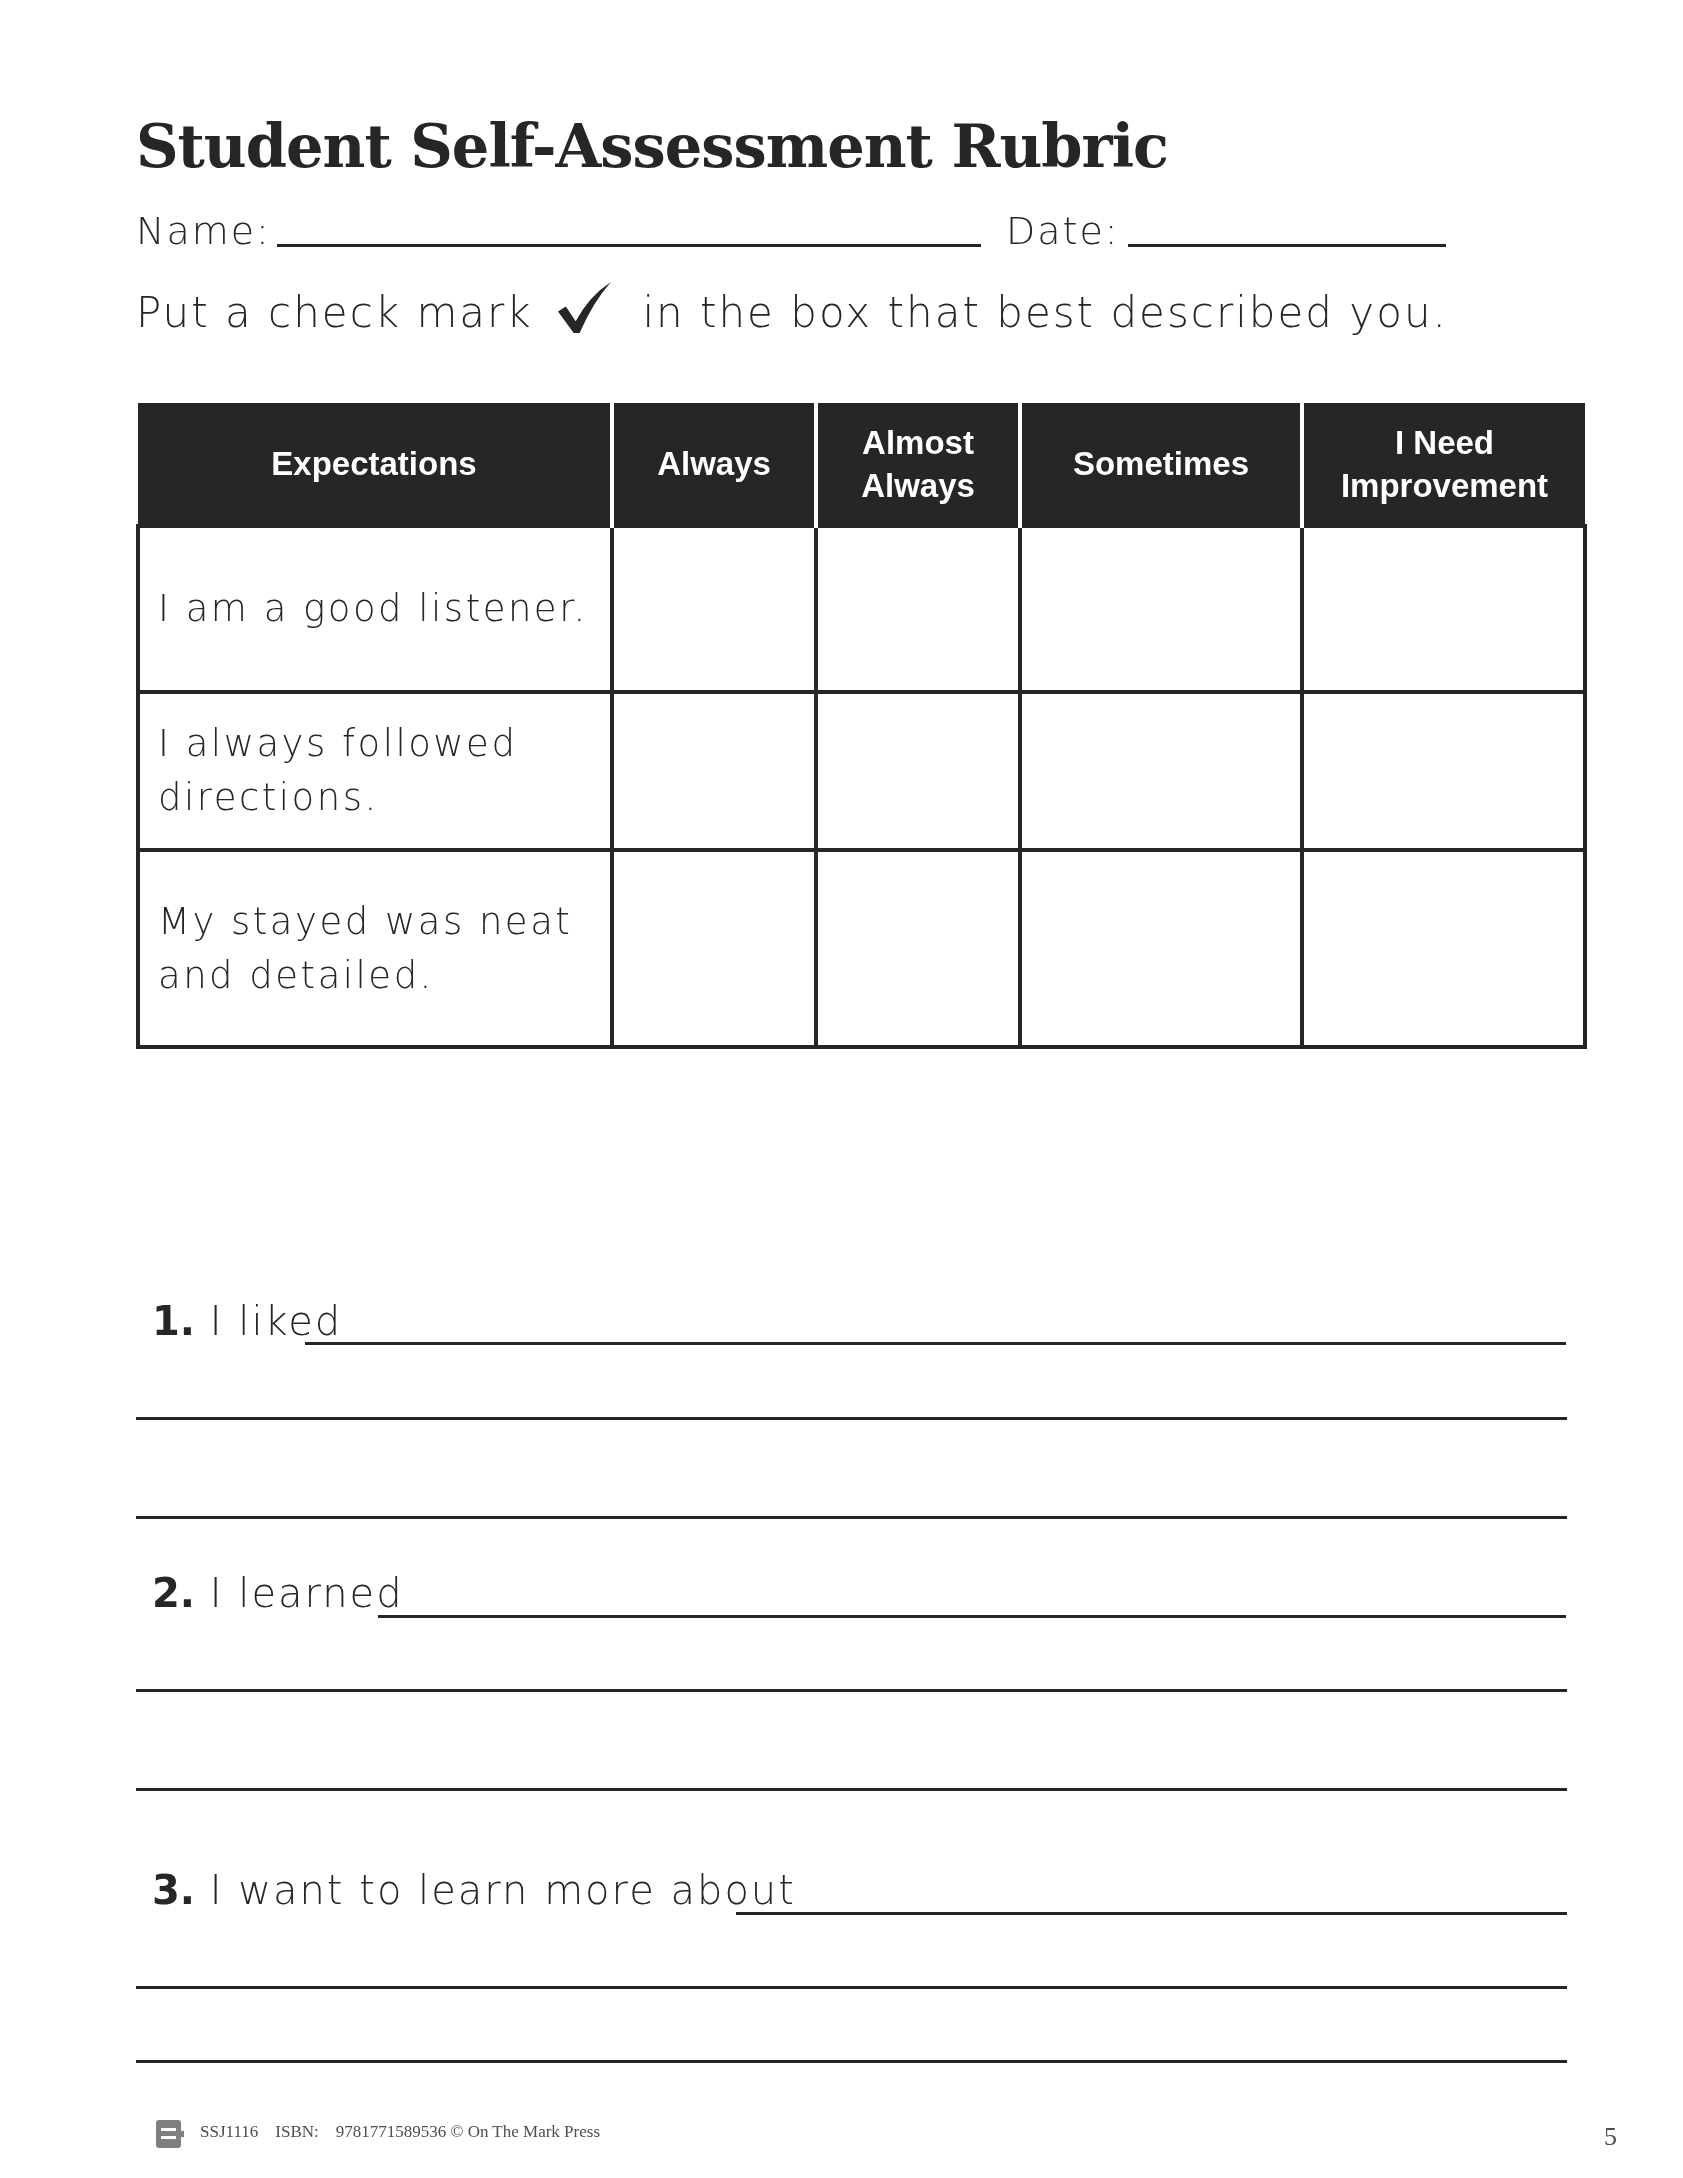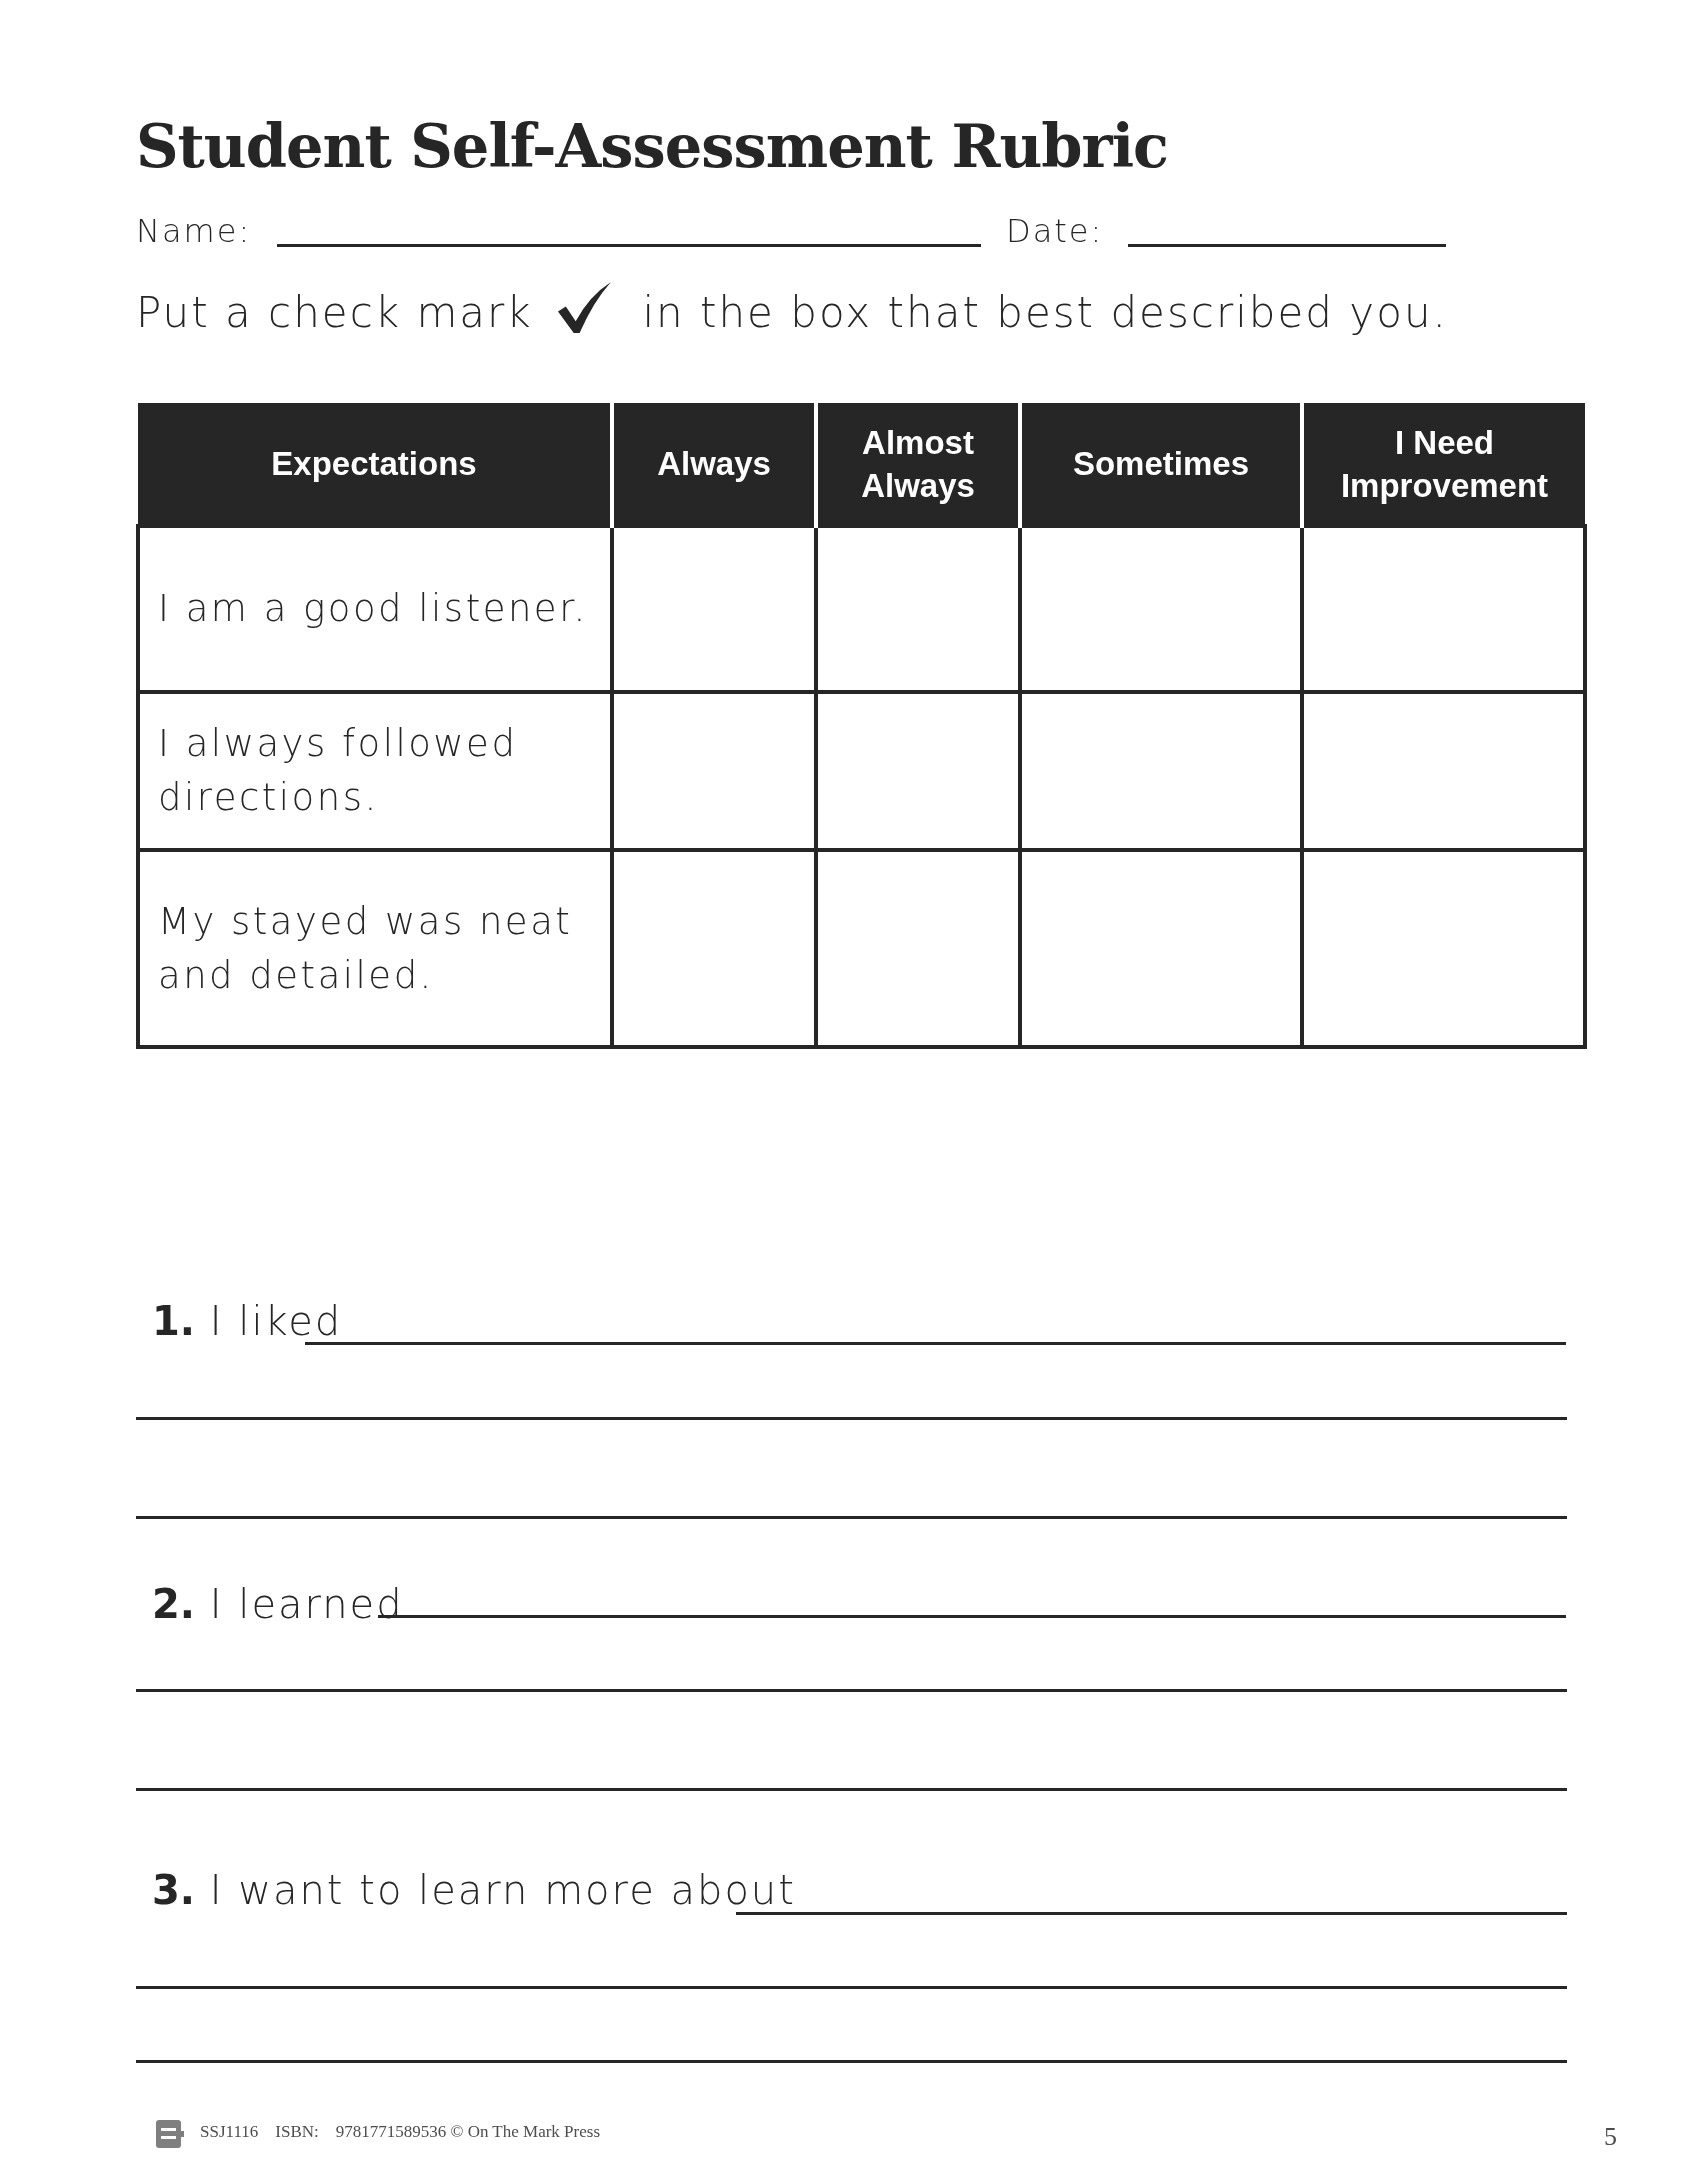--- a/index.html
+++ b/index.html
@@ -15,21 +15,21 @@
       letter-spacing: -1px;
       color: #262626;
       white-space: nowrap;
     }
     .light {
       font-family: "DejaVu Sans", sans-serif;
       font-weight: 200;
       color: #262626;
       letter-spacing: 2px;
     }
-    .field-label { font-size: 32px; line-height: 44px; top: 209px; white-space: nowrap; }
+    .field-label { font-size: 38px; line-height: 44px; top: 209px; white-space: nowrap; }
     .uline { height: 3px; background: #262626; }
 
     .instruction { left: 136px; top: 282px; font-size: 42px; line-height: 44px; white-space: nowrap; }
     .instruction .check { display: inline-block; width: 57px; height: 53px; vertical-align: -8px; margin: 0 14px 0 8px; }
 
     table.rubric {
       position: absolute; left: 136px; top: 403px;
       width: 1447px; border-collapse: collapse;
       table-layout: fixed;
     }
@@ -132,21 +132,21 @@
 </table>
 
 <div class="abs light q-label" style="top:1299px;">
   <span class="q-num">1.</span>
   <span>I liked</span>
 </div>
 <div class="abs uline" style="left:305px; top:1342px; width:1261px;"></div>
 <div class="abs uline" style="left:136px; top:1417px; width:1431px;"></div>
 <div class="abs uline" style="left:136px; top:1516px; width:1431px;"></div>
 
-<div class="abs light q-label" style="top:1571px;margin-top:11px;">
+<div class="abs light q-label" style="top:1571px;">
   <span class="q-num">2.</span>
   <span>I learned</span>
 </div>
 <div class="abs uline" style="left:378px; top:1615px; width:1188px;"></div>
 <div class="abs uline" style="left:136px; top:1689px; width:1431px;"></div>
 <div class="abs uline" style="left:136px; top:1788px; width:1431px;"></div>
 
 <div class="abs light q-label" style="top:1868px;">
   <span class="q-num">3.</span>
   <span>I want to learn more about</span>

